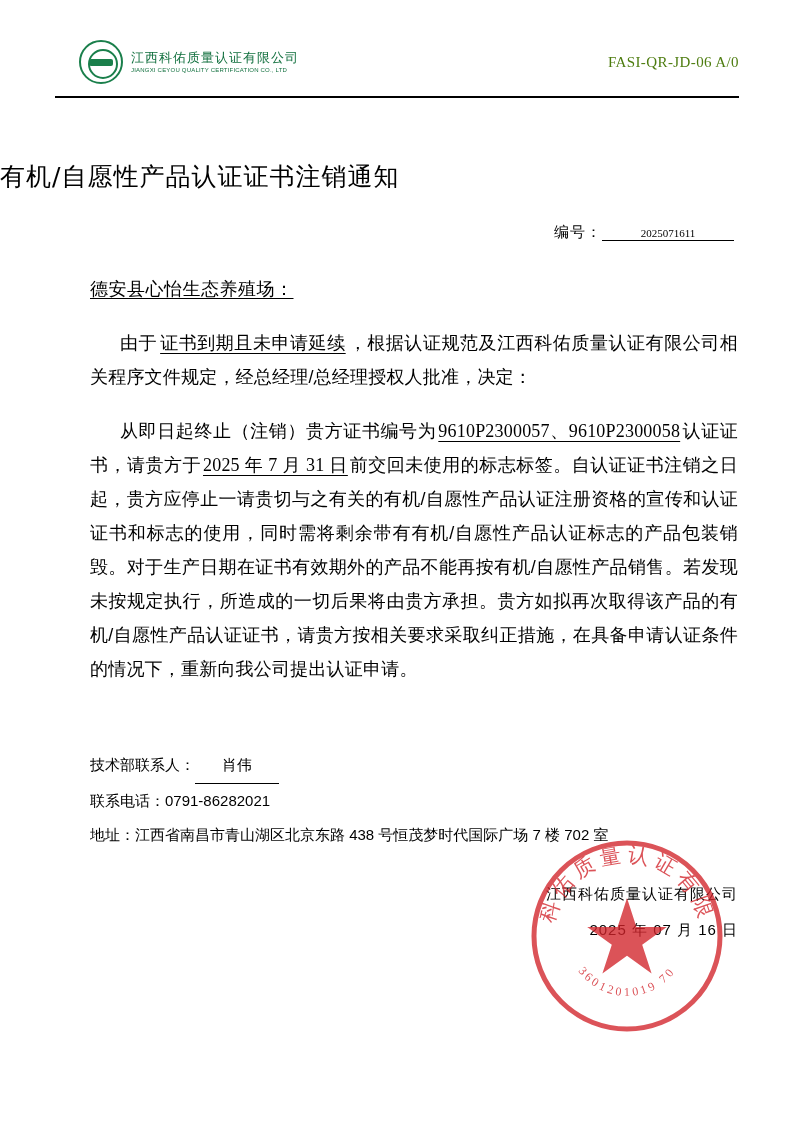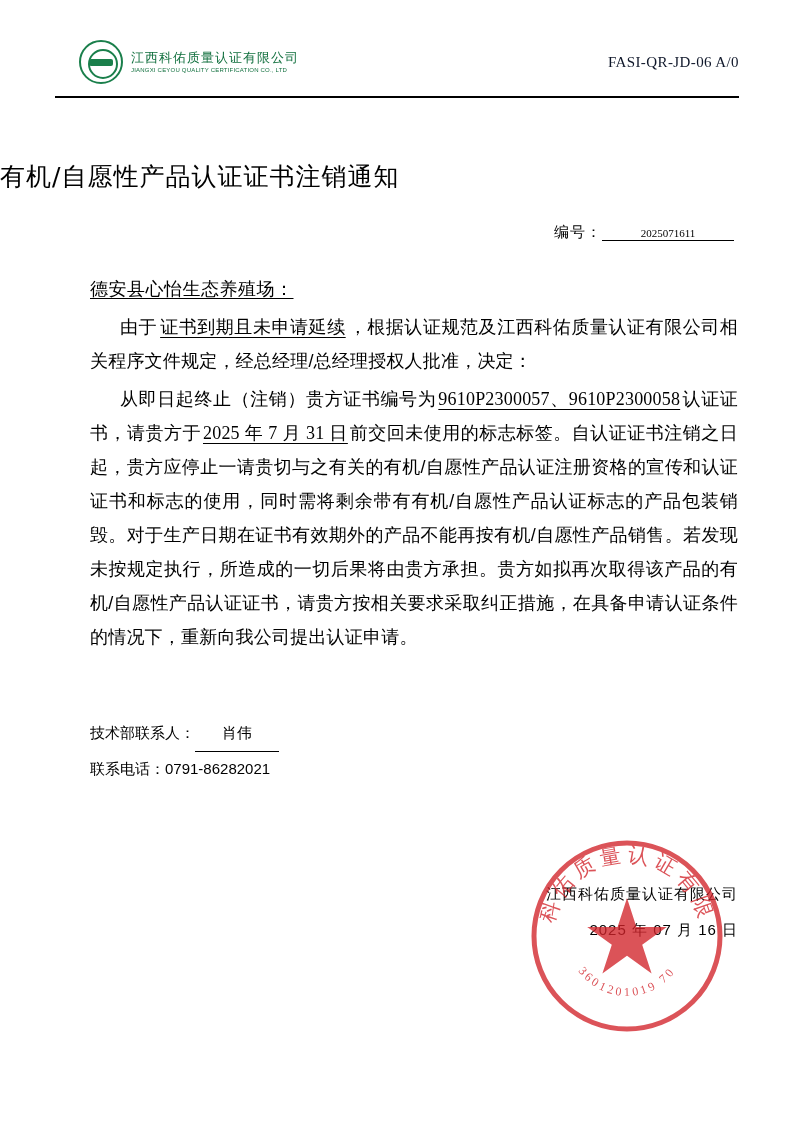--- a/index.html
+++ b/index.html
@@ -85,21 +85,21 @@
     letter-spacing: 0.2px;
     white-space: nowrap;
     margin-top: 2px;
   }
   .doc-code {
     position: absolute;
     right: 0;
     top: 18px;
     font-family: "Liberation Serif", serif;
     font-size: 15px;
-    color: #0f172a;
+    color: #4d7c0f;
     letter-spacing: 0.4px;
   }
   .header-rule {
     position: absolute;
     left: 0;
     right: 0;
     bottom: -6px;
     border-bottom: 2.5px solid #000;
   }
 
@@ -135,21 +135,21 @@
     font-size: 18px;
     line-height: 34px;
     text-align: justify;
   }
   .addressee {
     text-decoration: underline;
     text-underline-offset: 3px;
     letter-spacing: 0.5px;
   }
   .para {
-    margin-top: 4px;
+    margin-top: 20px;
     letter-spacing: 0.2px;
   }
   .indent { text-indent: 30px; }
   .u {
     text-decoration: underline;
     text-underline-offset: 4px;
     padding: 0 3px;
   }
   .u-num {
     text-decoration: underline;
@@ -233,20 +233,23 @@
     </div>
 
   </div>
 
   <div class="contact">
     <div class="row">
       <span>技术部联系人：</span><span class="name-u">肖伟</span>
     </div>
     <div class="row">
       <span>联系电话：</span><span>0791-86282021</span>
+    </div>
+    <div class="row">
+      <span>地址：</span><span>江西省南昌市青山湖区北京东路 438 号恒茂梦时代国际广场 7 楼 702 室</span>
     </div>
   </div>
 
   <div class="sign-block">
     <div>江西科佑质量认证有限公司</div>
     <div>2025 年 07 月 16 日</div>
   </div>
 
   <div class="seal">
     <svg width="200" height="200" viewBox="0 0 200 200" xmlns="http://www.w3.org/2000/svg">

